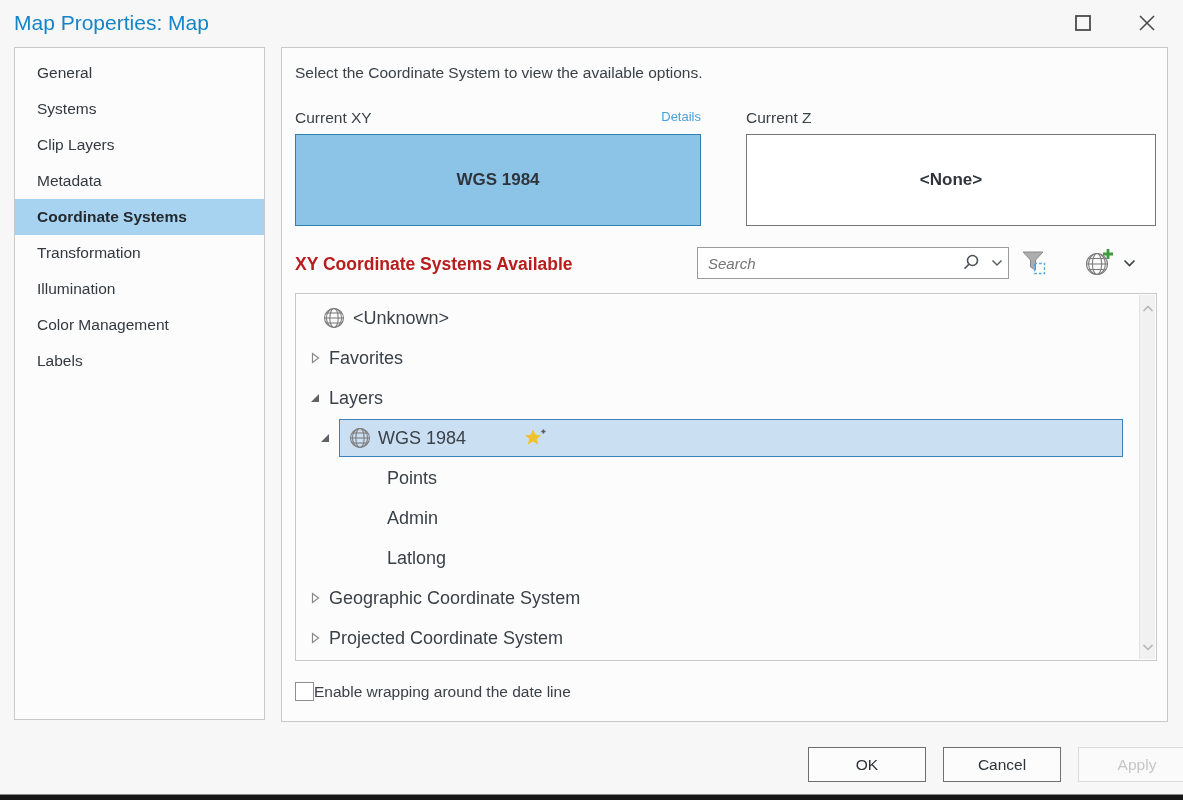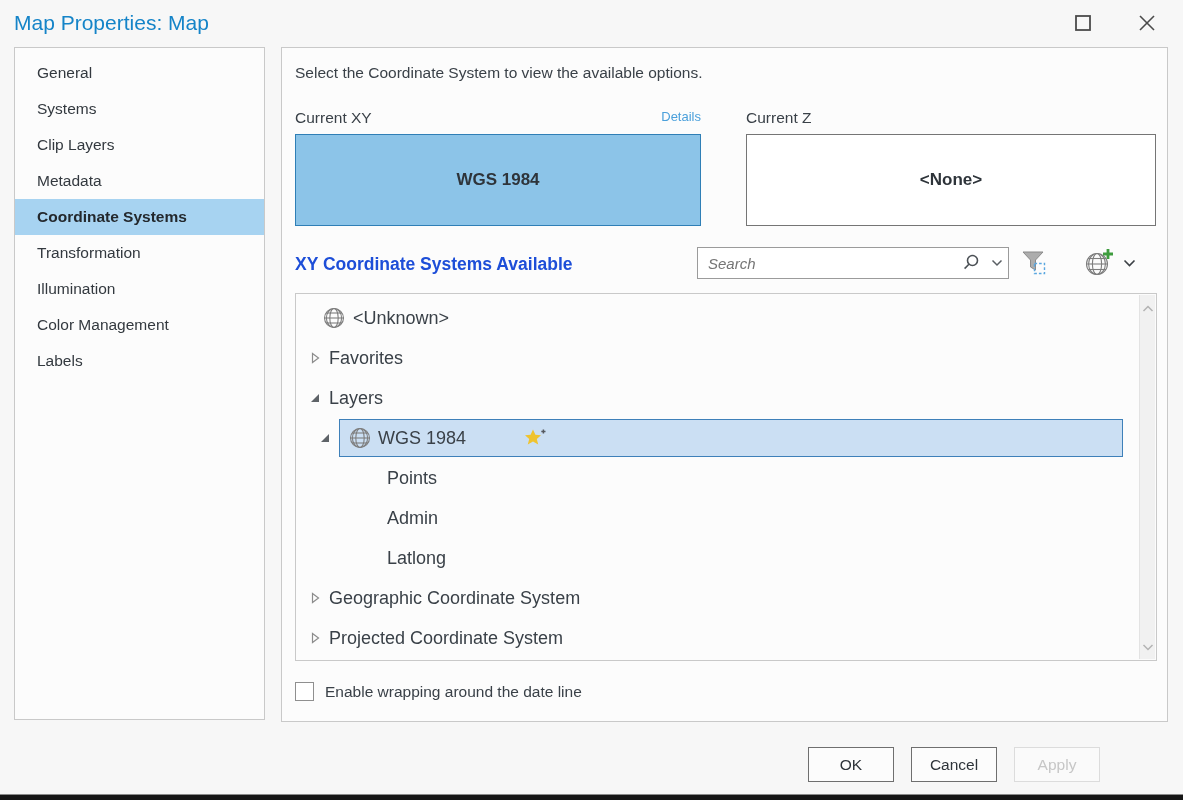--- a/index.html
+++ b/index.html
@@ -61,21 +61,21 @@
     left: 13px; width: 406px; font-weight: bold;
     background: var(--xy-fill, #8CC4E8); border: 1px solid var(--xy-border, #2F7FB6);
   }
   .box-z {
     left: 464px; width: 410px; font-weight: 600;
     background: #FFFFFF; border: 1px solid #757575;
   }
 
   .list-heading {
     position: absolute; left: 13px; top: 206px;
-    font-size: 17.5px; font-weight: bold; color: #1d4ed8;
+    font-size: 17.5px; font-weight: bold; color: #b91c1c;
   }
 
   .search {
     position: absolute; left: 415px; top: 199px; width: 312px; height: 32px;
     background: #FFFFFF; border: 1px solid #9B9B9B;
     display: flex; align-items: center;
   }
   .search input {
     flex: 1; min-width: 0; border: none; outline: none; background: transparent;
     font-family: inherit; font-style: italic; font-size: 15px; color: #3A4148;
@@ -110,29 +110,29 @@
   .scrollbar {
     position: absolute; top: 1px; right: 1px; bottom: 1px; width: 16px;
     background: #F1F1F1; border-left: 1px solid #E3E3E3;
   }
   .scrollbar .sb-up   { position: absolute; top: 4px; left: 2px; }
   .scrollbar .sb-down { position: absolute; bottom: 4px; left: 2px; }
 
   
   .checkbox-row {
     position: absolute; left: 13px; top: 634px;
-    display: flex; align-items: center; gap: 11px;
+    display: flex; align-items: center; 
   }
   .cb { width: 19px; height: 19px; background: #FFF; border: 1px solid #8F8F8F; cursor: pointer; }
   .cb-label { font-size: 15.5px; }
 
   
   .footer { position: absolute; left: 808px; top: 747px; display: flex; gap: 17px; }
   .fbtn {
-    width: 86px; height: 35px; background: #FCFCFC; border: 1px solid #6F6F6F;
+    width: 118px; height: 35px; background: #FCFCFC; border: 1px solid #6F6F6F;
     font-size: 15.5px; color: #2E343A;
     display: flex; align-items: center; justify-content: center; cursor: pointer;
   }
   .fbtn.disabled { border-color: #DCDCDC; color: #C6C6C6; background: #FAFAFA; cursor: default; }
 
   .bottom-strip {
     position: absolute; left: 0; bottom: 0; width: 100%; height: 6px;
     background: #161616; border-top: 1px solid #8A8A8A;
   }
 </style>

